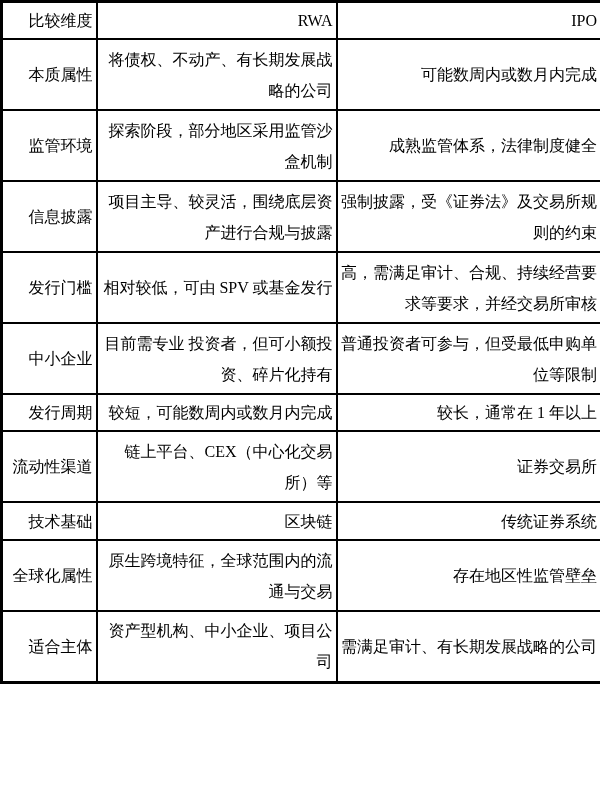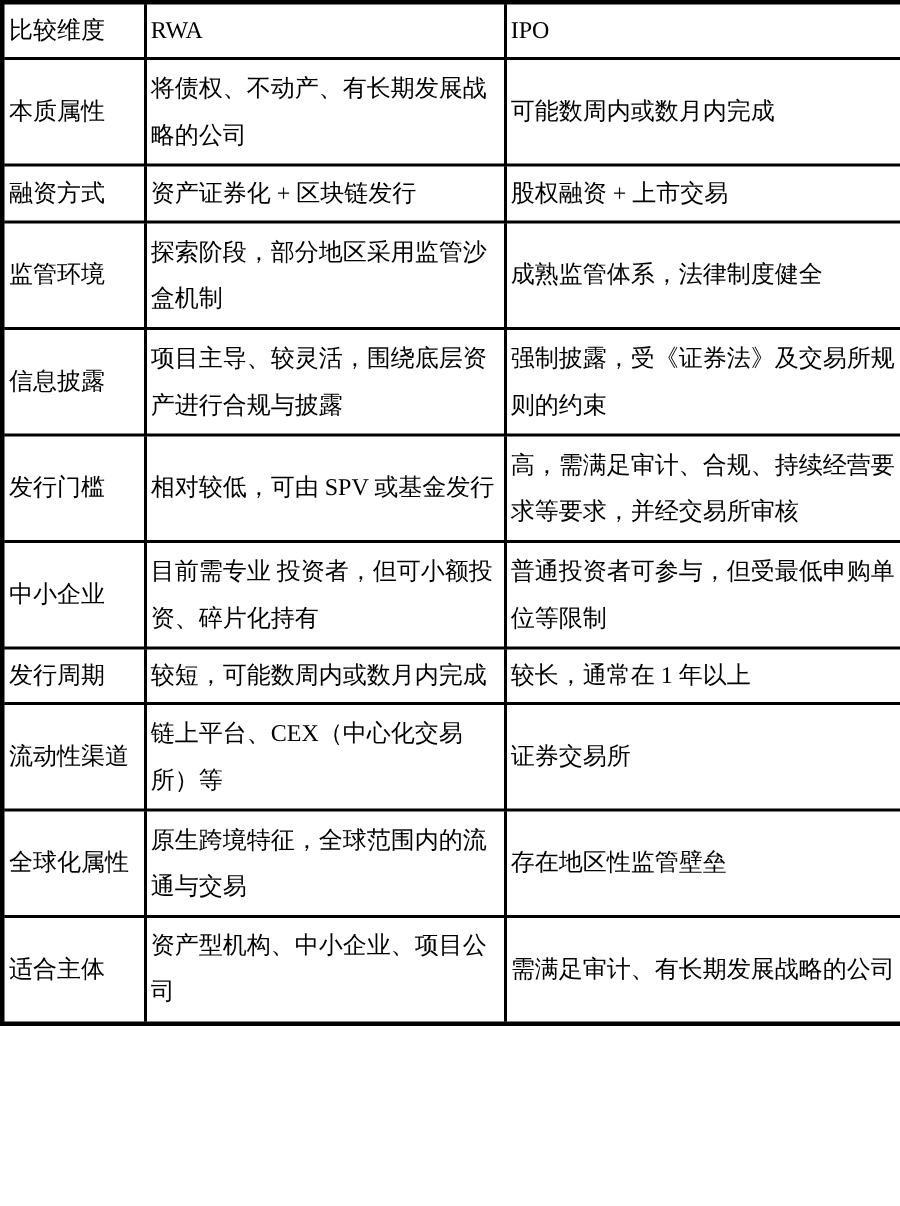--- a/index.html
+++ b/index.html
@@ -17,21 +17,21 @@
     border-collapse: collapse;
     table-layout: fixed;
     width: 600px;
     border: 3px solid #000000;
   }
   table.cmp col.c1 { width: 95px; }
   table.cmp col.c2 { width: 240px; }
   table.cmp col.c3 { width: 265px; }
   table.cmp th, table.cmp td {
     border: 2px solid #000000;
-    text-align: left;
+    text-align: right;
     vertical-align: middle;
     font-size: 16px;
     font-weight: normal;
     line-height: 31px;
     padding: 2px 3px;
     overflow: hidden;
     word-break: break-all;
   }
   tr.h-head  { height: 37px; }
   tr.h-short { height: 38px; }
@@ -51,25 +51,20 @@
     <tr class="h-head">
       <th>比较维度</th>
       <th>RWA</th>
       <th>IPO</th>
     </tr>
     <tr class="h-tall">
       <td>本质属性</td>
       <td>将债权、不动产、有长期发展战略的公司</td>
       <td>可能数周内或数月内完成</td>
     </tr>
-    <tr class="h-short">
-      <td>融资方式</td>
-      <td>资产证券化 + 区块链发行</td>
-      <td>股权融资 + 上市交易</td>
-    </tr>
     <tr class="h-tall">
       <td>监管环境</td>
       <td>探索阶段，部分地区采用监管沙盒机制</td>
       <td>成熟监管体系，法律制度健全</td>
     </tr>
     <tr class="h-tall">
       <td>信息披露</td>
       <td>项目主导、较灵活，围绕底层资产进行合规与披露</td>
       <td>强制披露，受《证券法》及交易所规则的约束</td>
     </tr>
@@ -86,20 +81,25 @@
     <tr class="h-mid">
       <td>发行周期</td>
       <td>较短，可能数周内或数月内完成</td>
       <td>较长，通常在 1 年以上</td>
     </tr>
     <tr class="h-tall">
       <td>流动性渠道</td>
       <td>链上平台、CEX（中心化交易所）等</td>
       <td>证券交易所</td>
     </tr>
+    <tr class="h-short">
+      <td>技术基础</td>
+      <td>区块链</td>
+      <td>传统证券系统</td>
+    </tr>
     <tr class="h-tall">
       <td>全球化属性</td>
       <td>原生跨境特征，全球范围内的流通与交易</td>
       <td>存在地区性监管壁垒</td>
     </tr>
     <tr class="h-tall">
       <td>适合主体</td>
       <td>资产型机构、中小企业、项目公司</td>
       <td>需满足审计、有长期发展战略的公司</td>
     </tr>

